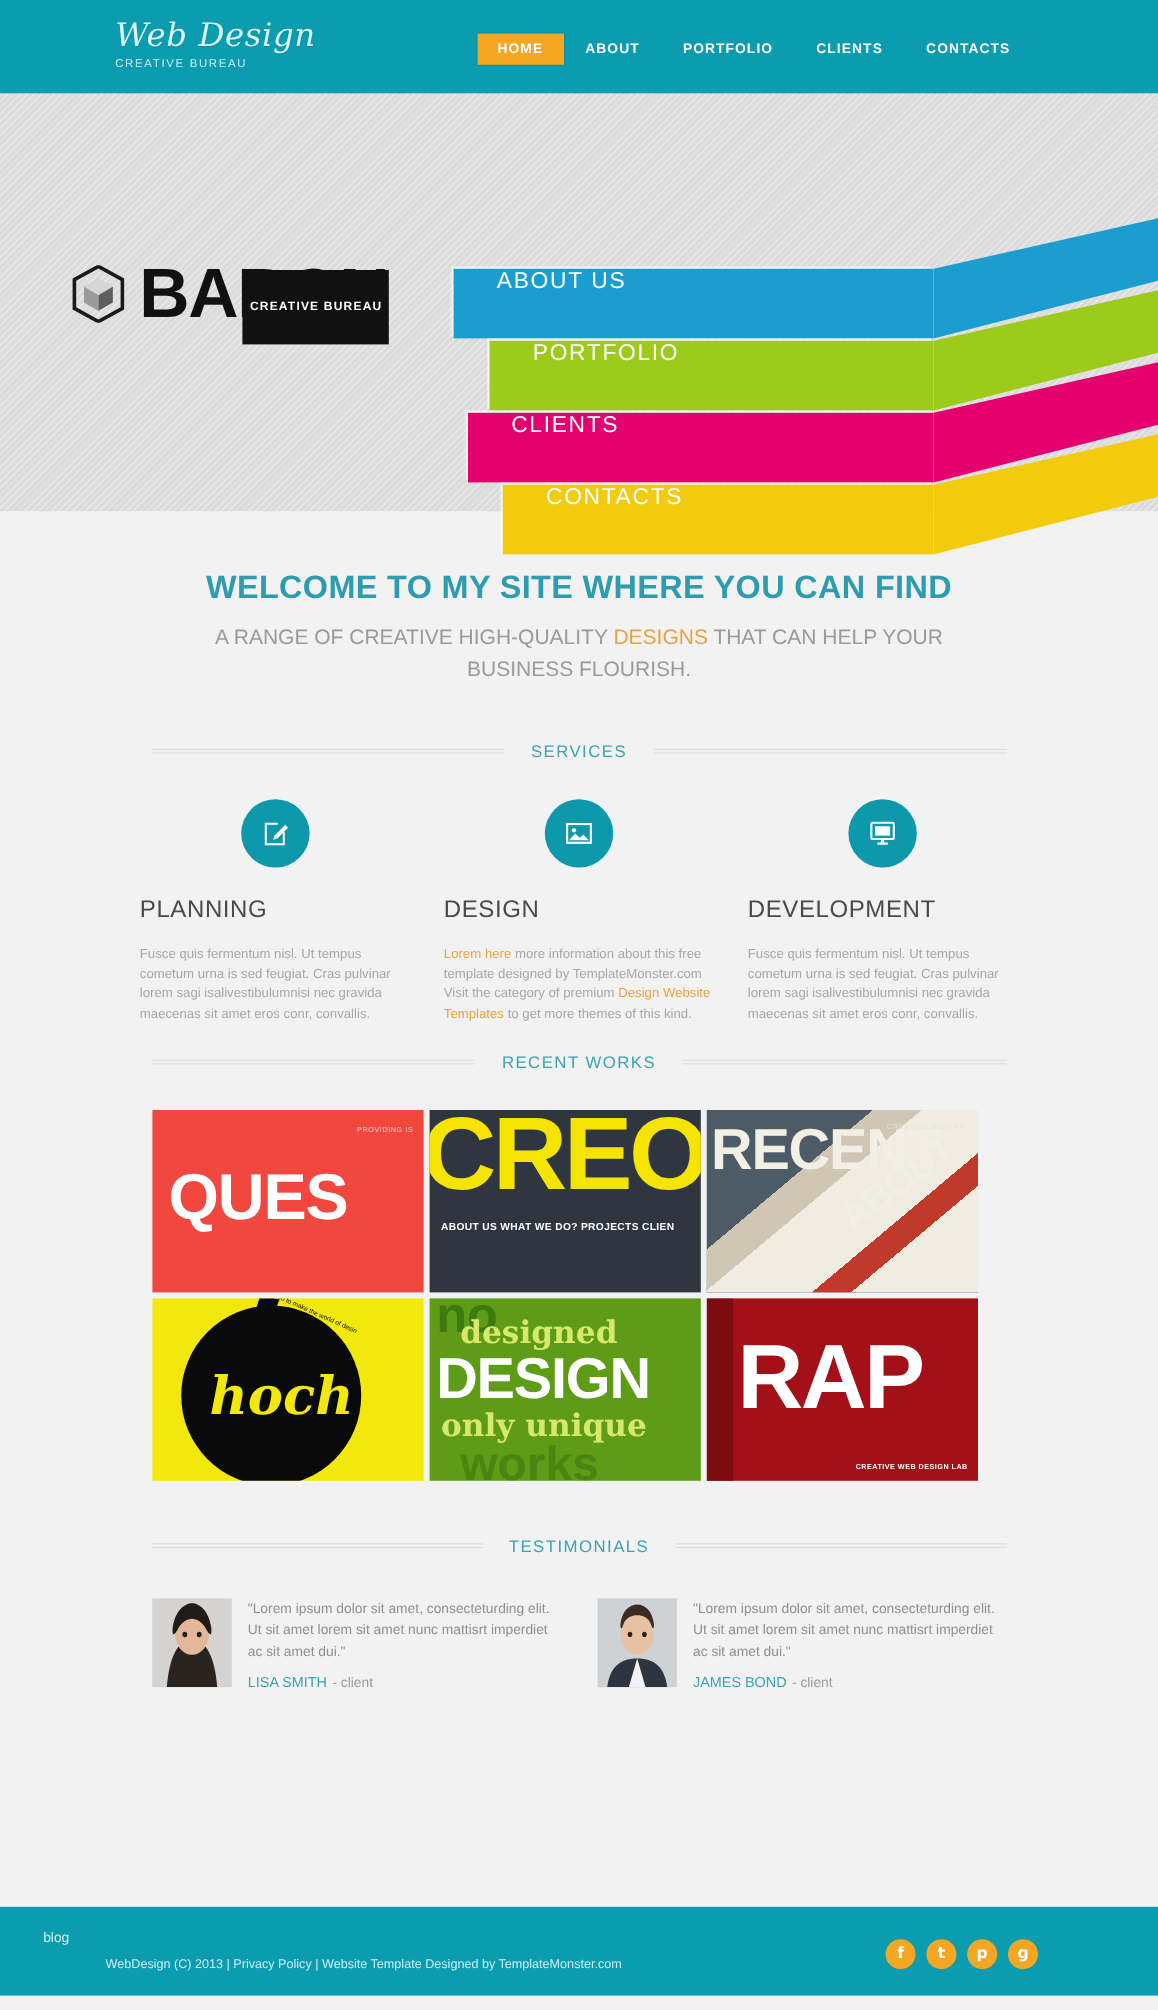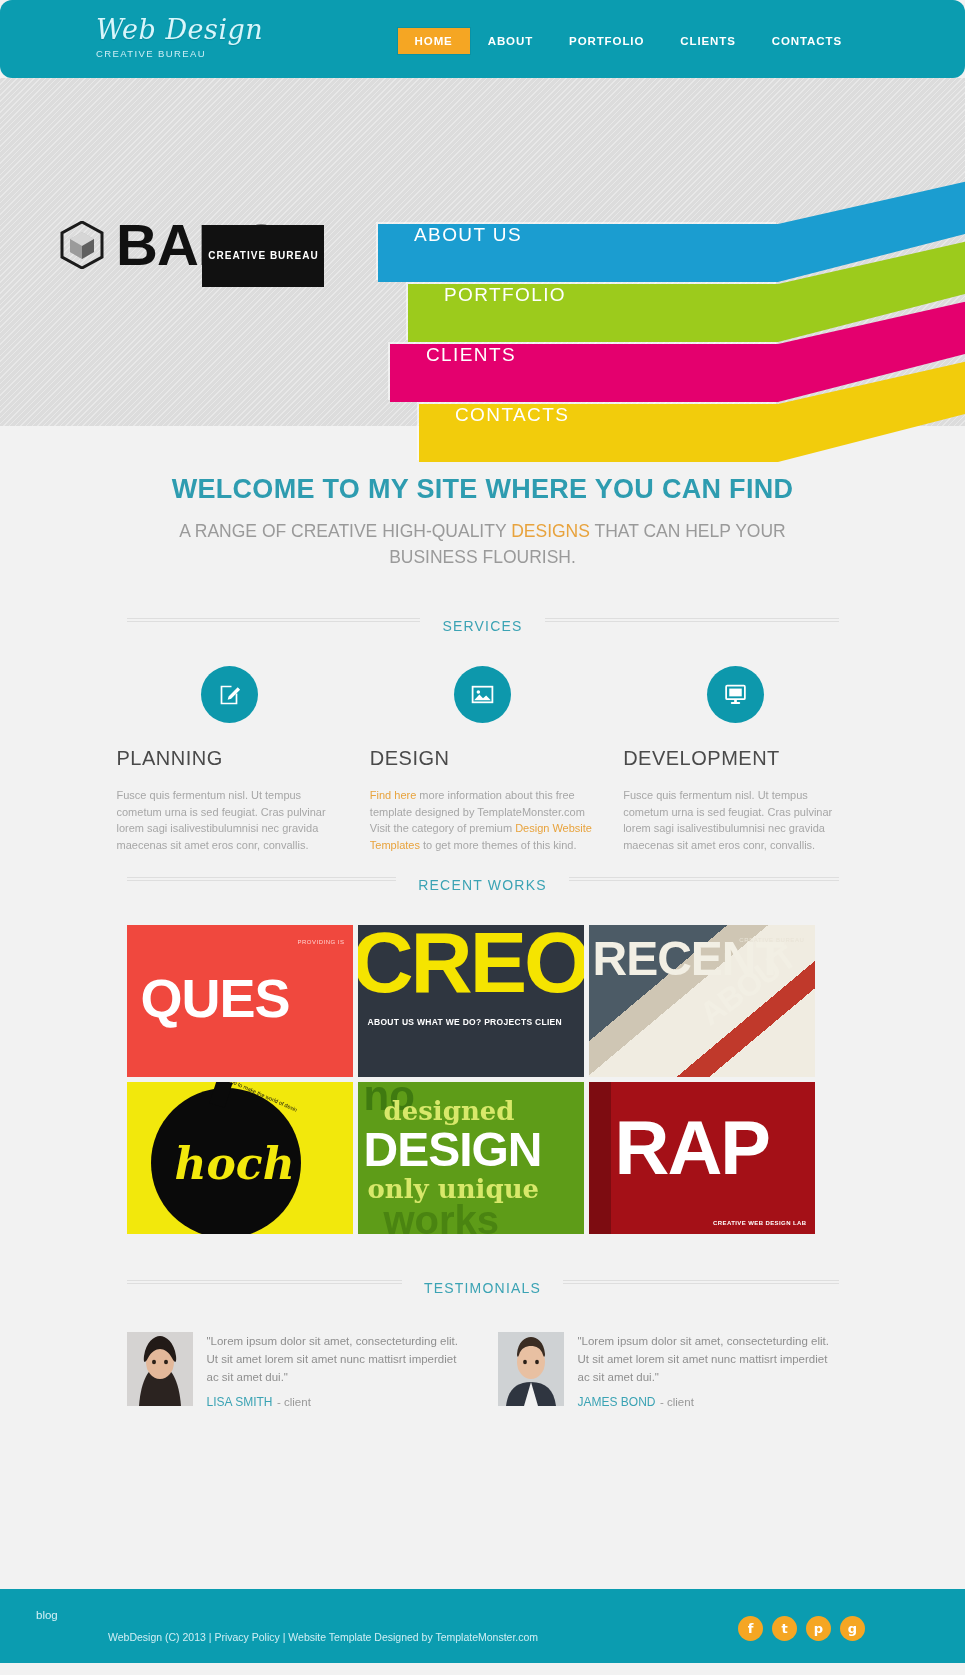--- a/index.html
+++ b/index.html
@@ -15,21 +15,20 @@
     background: #f2f2f2;
     overflow: hidden;
   }
 
   
   .topbar {
     position: absolute;
     left: 0; top: 0;
     width: 965px; height: 78px;
     background: #0b9cb0;
-    border-radius: 12px;
   }
   .logo-wrap {
     position: absolute;
     left: 96px; top: 14px;
   }
   .logo-script {
     font-family: "DejaVu Serif", serif;
     font-style: italic;
     font-size: 27px;
     color: #d9f6fb;
@@ -138,20 +137,21 @@
     color: #9a9a9a;
     font-size: 17.5px;
     line-height: 26px;
     margin: 13px auto 0;
     width: 680px;
   }
   .subline .hl { color: #e8a33d; }
 
   .divider {
     display: flex;
+    align-items: center;
     width: 712px;
     margin: 48px auto 0;
   }
   .divider .line { flex: 1; height: 4px; border-top: 1px solid #dedede; border-bottom: 1px solid #dedede; }
   .divider .dtitle {
     color: #3ba3b4;
     font-size: 14px;
     letter-spacing: 1.2px;
     padding: 0 22px;
   }
@@ -218,21 +218,21 @@
     background: #0b9cb0;
   }
   .blog {
     position: absolute;
     left: 36px; top: 20px;
     color: #d5f1f6;
     font-size: 11.5px;
   }
   .copy {
     position: absolute;
-    left: 108px; top: 42px;
+    left: 88px; top: 42px;
     color: #cfeef4;
     font-size: 10.5px;
   }
   .socials {
     position: absolute;
     right: 100px; top: 27px;
     display: flex; gap: 9px;
   }
   .soc {
     width: 25px; height: 25px; border-radius: 50%;
@@ -344,21 +344,21 @@
 
       <div class="svc">
         <div class="svc-icon">
           <svg width="25" height="25" viewBox="0 0 24 24">
             <rect x="2.5" y="4.5" width="19" height="15" fill="none" stroke="#fff" stroke-width="1.7"></rect>
             <circle cx="8" cy="9.5" r="1.7" fill="#fff"></circle>
             <path d="M4 17.5l5-5.5 3.5 3.5 3-2.5 4.5 4.5z" fill="#fff"></path>
           </svg>
         </div>
         <div class="svc-title">DESIGN</div>
-        <div class="svc-body"><a href="#">Find here</a><span> more information about this free template designed by TemplateMonster.com Visit the category of premium </span><a href="#">Design Website Templates</a><span> to get more themes of this kind.</span></div>
+        <div class="svc-body"><a href="#">Lorem here</a><span> more information about this free template designed by TemplateMonster.com Visit the category of premium </span><a href="#">Design Website Templates</a><span> to get more themes of this kind.</span></div>
       </div>
 
       <div class="svc">
         <div class="svc-icon">
           <svg width="25" height="25" viewBox="0 0 24 24">
             <rect x="3" y="3.5" width="18" height="13" rx="1" fill="none" stroke="#fff" stroke-width="1.7"></rect>
             <rect x="6" y="6.3" width="12" height="7.5" fill="#fff"></rect>
             <rect x="10.7" y="16.5" width="2.6" height="3" fill="#fff"></rect>
             <rect x="7.5" y="19.2" width="9" height="1.8" rx="0.9" fill="#fff"></rect>
           </svg>

